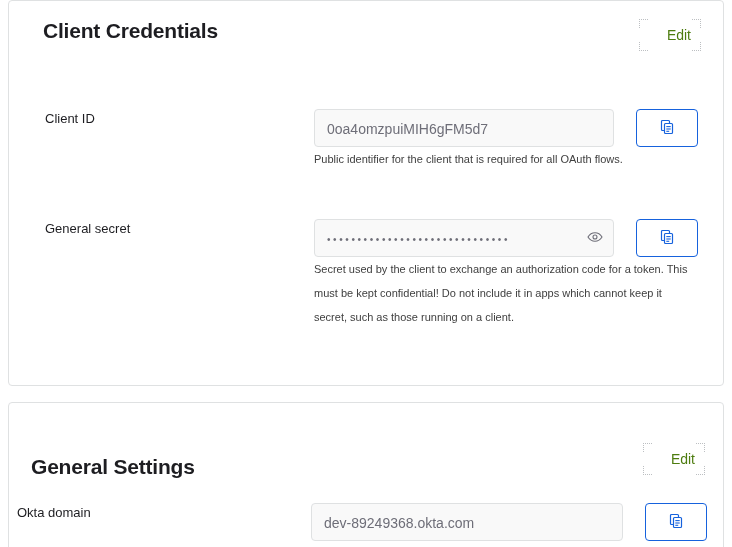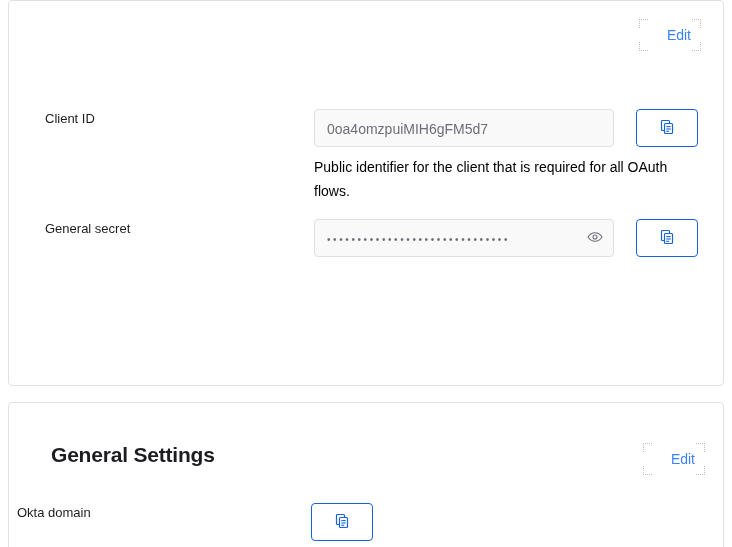--- a/index.html
+++ b/index.html
@@ -58,21 +58,21 @@
     font-weight: bold;
     letter-spacing: -0.2px;
     color: #1d1d21;
   }
 
   .edit-link {
     position: absolute;
     right: 28px;
     top: 24px;
     font-size: 14px;
-    color: #3b82f6;
+    color: #4d7c0f;
     background: none;
     border: none;
     padding: 2px 4px;
     cursor: pointer;
     font-family: "Liberation Sans", sans-serif;
   }
 
   
   .edit-wrap {
     position: absolute;
@@ -174,42 +174,43 @@
     color: #1662dd;
     display: flex;
     align-items: center;
     justify-content: center;
     cursor: pointer;
     box-sizing: border-box;
     padding: 0;
   }
 
   .helper-text {
-    margin-top: 8px;
-    font-size: 14px;
+    margin-top: 0;
+    font-size: 11px;
     line-height: 24px;
-    color: #000000;
+    color: #404040;
     max-width: 380px;
   }
 
   .dots {
     font-size: 10px;
     letter-spacing: 2.6px;
     color: #6e6e78;
     vertical-align: middle;
   }
 </style>
 </head>
 <body>
 
 <div class="page">
 
   <section class="card card-credentials">
 
     <div class="card-header">
+      <div class="card-title">Client Credentials</div>
       <div class="edit-wrap">
         <span class="corner c-tl"></span>
         <span class="corner c-tr"></span>
         <span class="corner c-bl"></span>
         <span class="corner c-br"></span>
         <button class="edit-link">Edit</button>
       </div>
     </div>
 
     <div class="field-row" style="top:108px;">
@@ -253,42 +254,44 @@
               <svg width="16" height="16" viewBox="0 0 16 16" fill="none" xmlns="http://www.w3.org/2000/svg" aria-hidden="true">
                 <rect x="2.5" y="1.5" width="8" height="10" rx="1" stroke="#1662dd" stroke-width="1.2"></rect>
                 <rect x="5.5" y="4.5" width="8" height="10" rx="1" fill="#ffffff" stroke="#1662dd" stroke-width="1.2"></rect>
                 <line x1="7.3" y1="7.6" x2="11.7" y2="7.6" stroke="#1662dd" stroke-width="1.1"></line>
                 <line x1="7.3" y1="10" x2="11.7" y2="10" stroke="#1662dd" stroke-width="1.1"></line>
                 <line x1="7.3" y1="12.3" x2="10.2" y2="12.3" stroke="#1662dd" stroke-width="1.1"></line>
               </svg>
             </span>
           </button>
         </div>
+        <div class="helper-text">Secret used by the client to exchange an authorization code for a token. This must be kept confidential! Do not include it in apps which cannot keep it secret, such as those running on a client.</div>
       </div>
     </div>
 
   </section>
 
   <section class="card card-general">
 
     <div class="card-header">
-      <div class="card-title" style="left:22px; top:40px;margin-left:20px;">General Settings</div>
+      <div class="card-title" style="left:22px; top:52px;">General Settings</div>
       <div class="edit-wrap" style="top:40px; right:18px;">
         <span class="corner c-tl"></span>
         <span class="corner c-tr"></span>
         <span class="corner c-bl"></span>
         <span class="corner c-br"></span>
         <button class="edit-link">Edit</button>
       </div>
     </div>
 
     <div class="field-row" style="top:100px;">
       <div class="field-label" style="left:8px;">Okta domain</div>
       <div class="field-control" style="left:302px; width:396px;">
         <div class="input-line">
+          <div class="readonly-input">dev-89249368.okta.com</div>
           <button class="copy-btn">
             <span>
               <svg width="16" height="16" viewBox="0 0 16 16" fill="none" xmlns="http://www.w3.org/2000/svg" aria-hidden="true">
                 <rect x="2.5" y="1.5" width="8" height="10" rx="1" stroke="#1662dd" stroke-width="1.2"></rect>
                 <rect x="5.5" y="4.5" width="8" height="10" rx="1" fill="#ffffff" stroke="#1662dd" stroke-width="1.2"></rect>
                 <line x1="7.3" y1="7.6" x2="11.7" y2="7.6" stroke="#1662dd" stroke-width="1.1"></line>
                 <line x1="7.3" y1="10" x2="11.7" y2="10" stroke="#1662dd" stroke-width="1.1"></line>
                 <line x1="7.3" y1="12.3" x2="10.2" y2="12.3" stroke="#1662dd" stroke-width="1.1"></line>
               </svg>
             </span>

